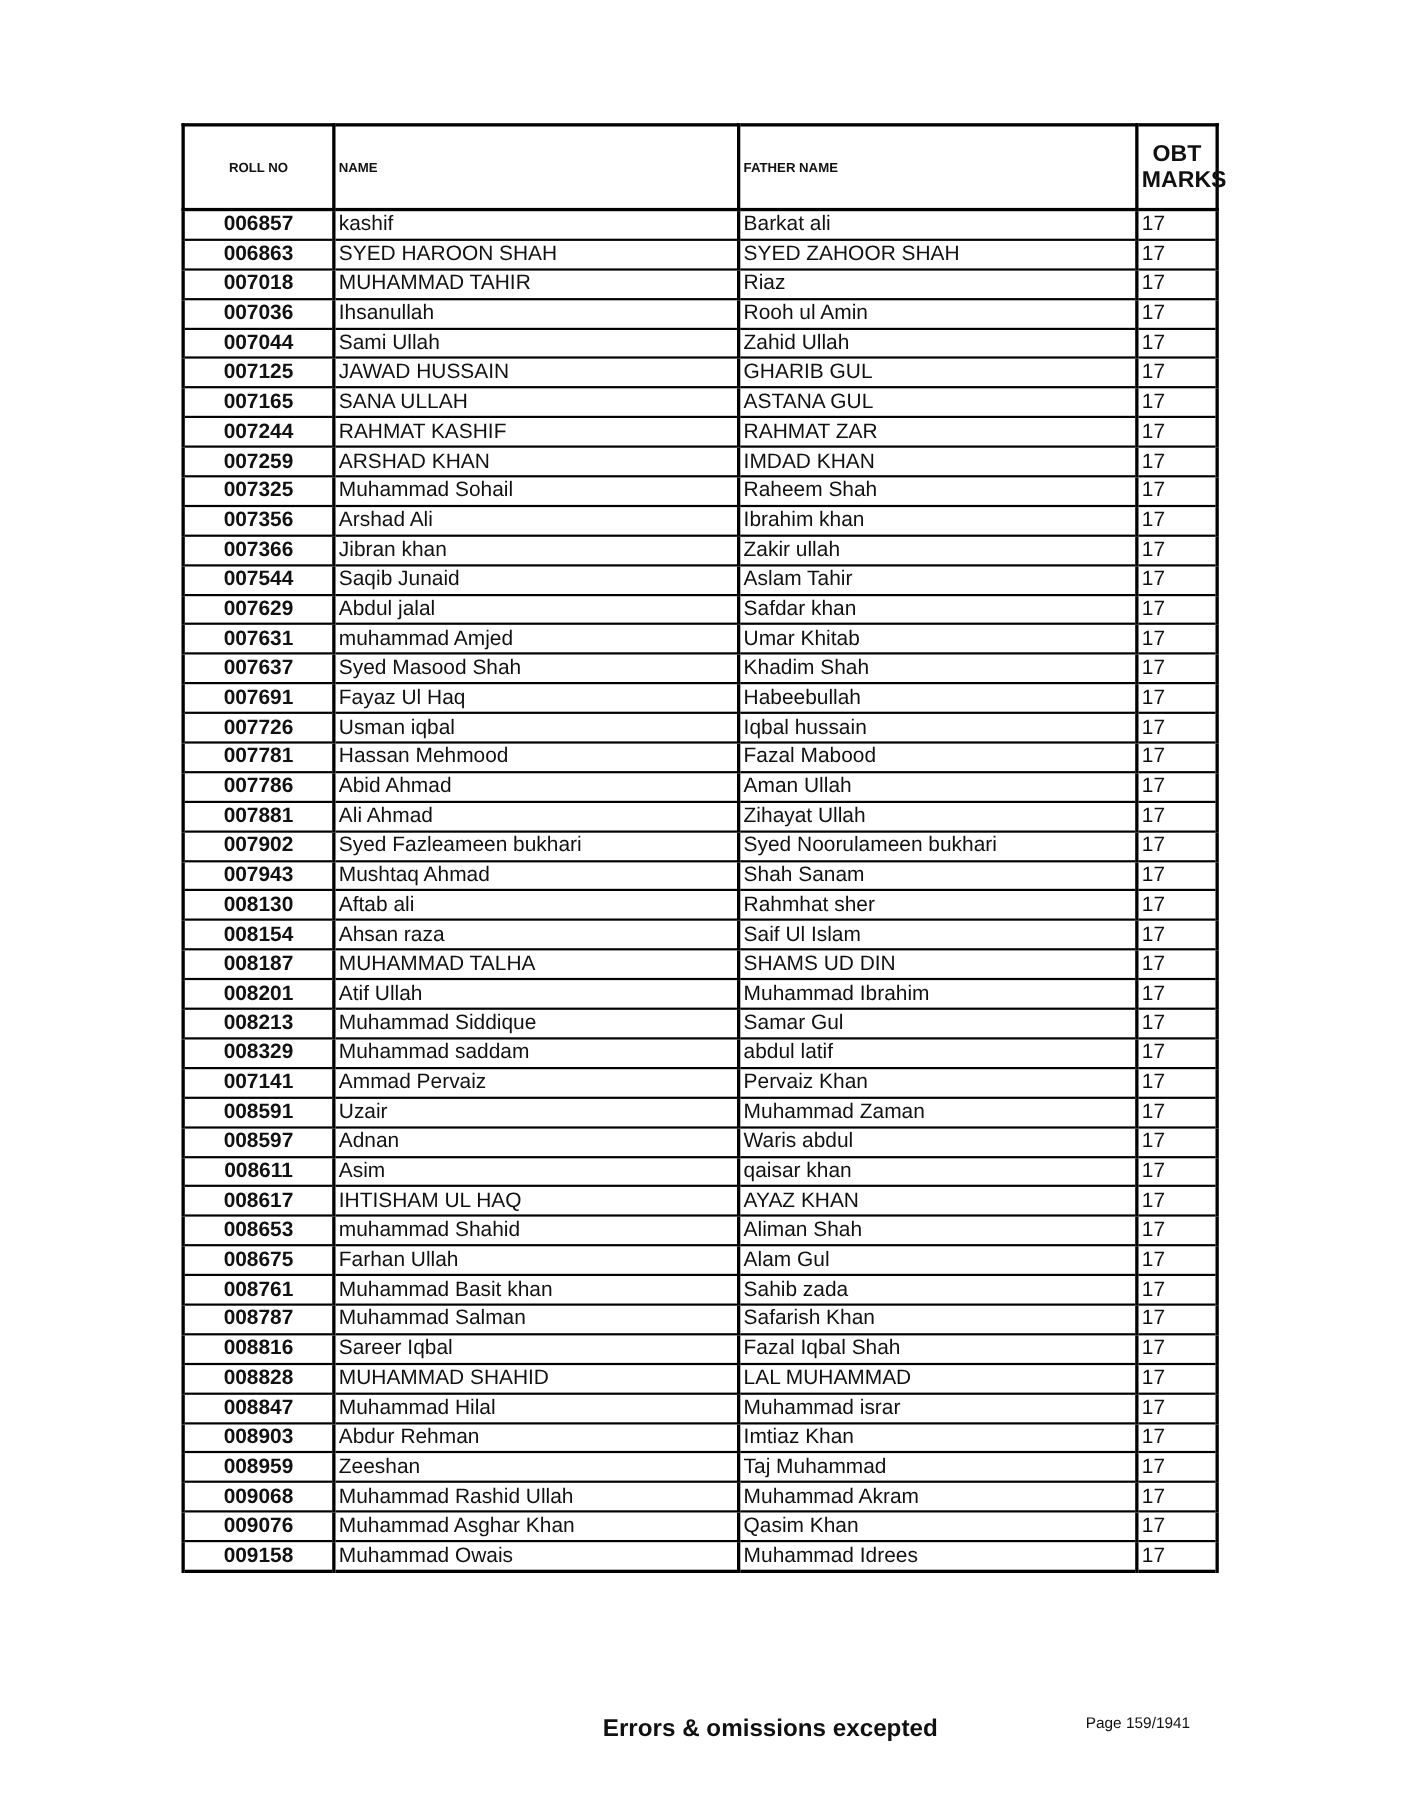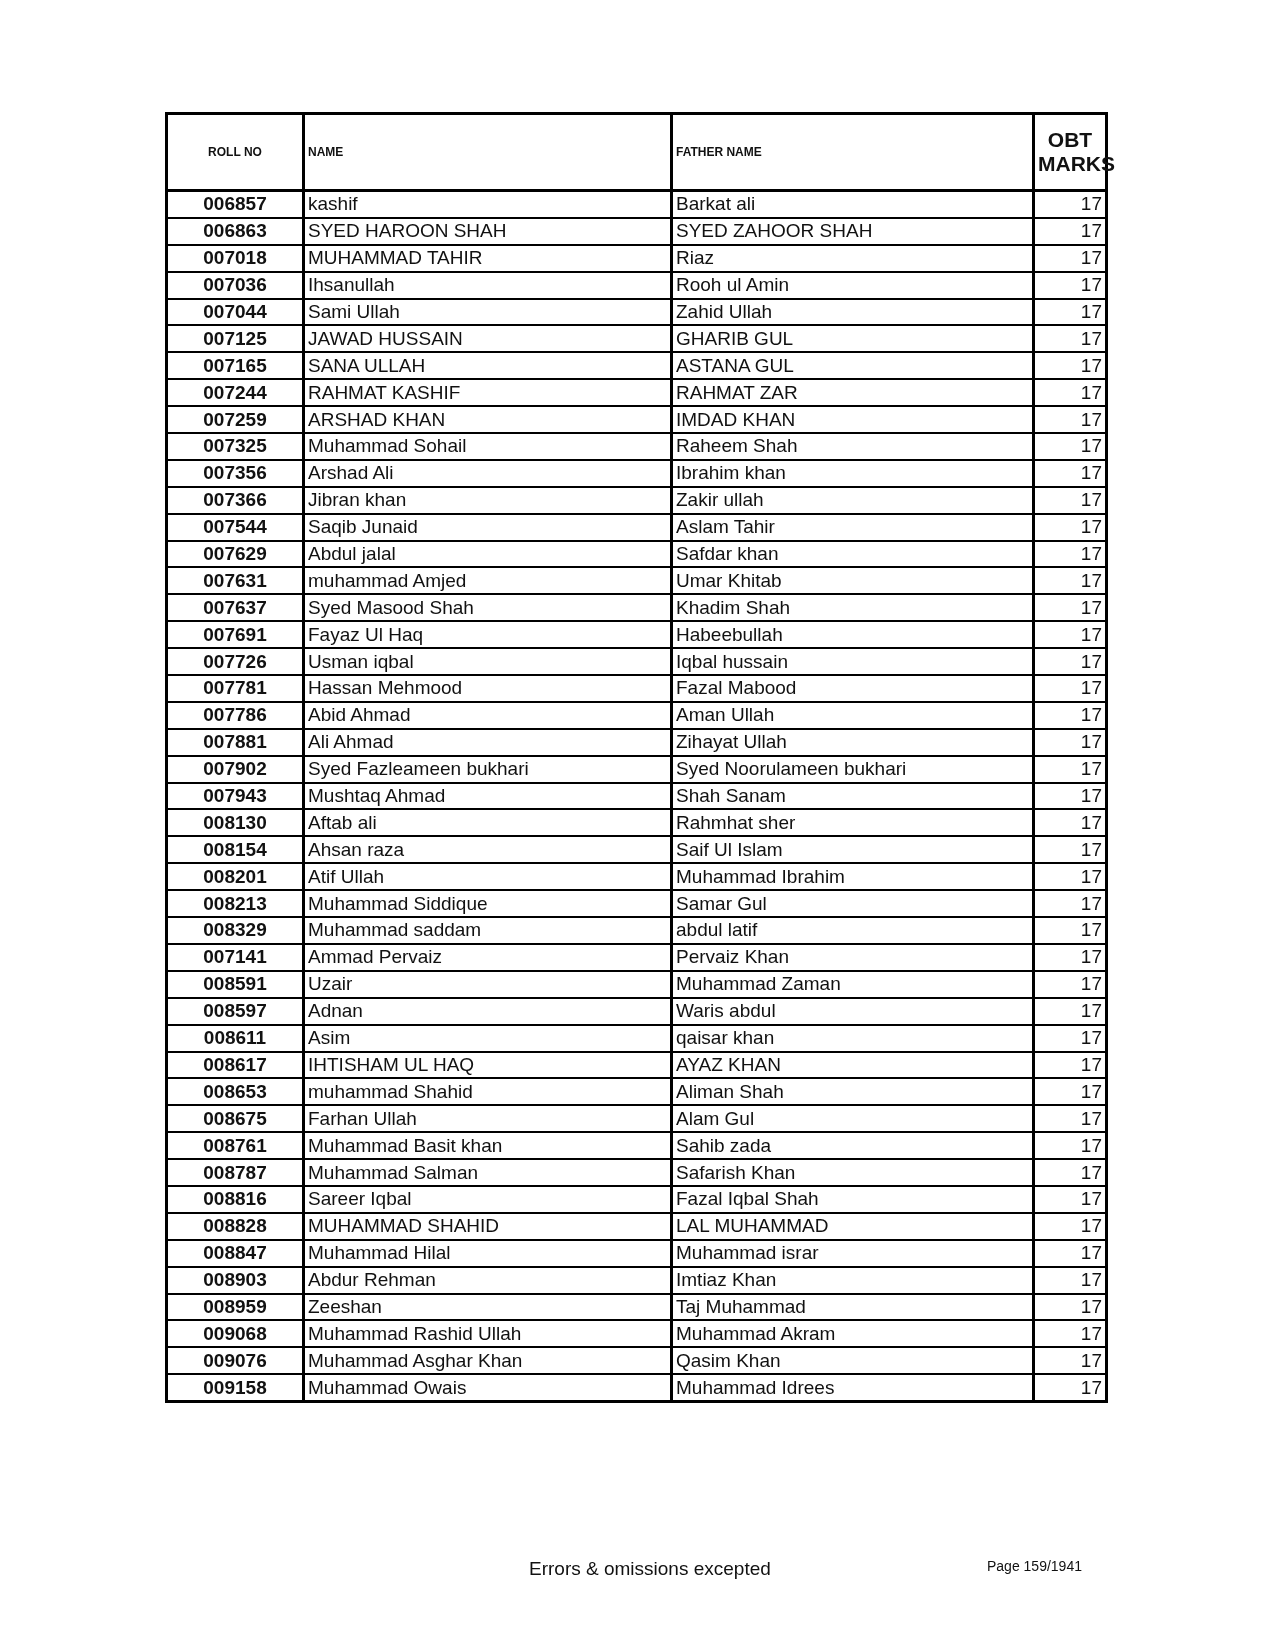--- a/index.html
+++ b/index.html
@@ -9,22 +9,22 @@
   col.c-roll { width: 137px; }
   col.c-name { width: 368px; }
   col.c-father { width: 362px; }
   col.c-marks { width: 73px; }
   th { border: 3px solid #000; font-weight: bold; font-size: 12px; height: 74px; padding: 0 3px; }
   th.roll { text-align: center; }
   th.name, th.father { text-align: left; }
   th.marks { text-align: center; line-height: 24px; font-size: 21px; }
   td { border-left: 3px solid #000; border-right: 3px solid #000; border-bottom: 2.5px solid #000; height: 24.9px; padding: 0 3px; font-size: 19px; line-height: 24px; white-space: nowrap; overflow: hidden; }
   td.roll { text-align: center; font-weight: bold; margin-left: 28px; }
-  td.marks { text-align: right; margin-top: 32px; }
-  .footer-note { position: absolute; left: 529px; top: 1558px; font-weight: normal; font-size: 19px; }
+  td.marks { text-align: left; margin-top: 32px; }
+  .footer-note { position: absolute; left: 548px; top: 1558px; font-weight: bold; font-size: 22px; }
   .footer-page { position: absolute; left: 987px; top: 1558px; font-size: 14px; }
 </style>
 </head>
 <body>
 
 <div class="table-wrap">
   <table>
     <colgroup>
       <col class="c-roll">
         <col class="c-name">
@@ -187,20 +187,26 @@
           <td class="father">Rahmhat sher</td>
           <td class="marks">17</td>
         </tr>
         <tr>
           <td class="roll">008154</td>
           <td class="name">Ahsan raza</td>
           <td class="father">Saif Ul Islam</td>
           <td class="marks">17</td>
         </tr>
         <tr>
+          <td class="roll">008187</td>
+          <td class="name">MUHAMMAD TALHA</td>
+          <td class="father">SHAMS UD DIN</td>
+          <td class="marks">17</td>
+        </tr>
+        <tr>
           <td class="roll">008201</td>
           <td class="name">Atif Ullah</td>
           <td class="father">Muhammad Ibrahim</td>
           <td class="marks">17</td>
         </tr>
         <tr>
           <td class="roll">008213</td>
           <td class="name">Muhammad Siddique</td>
           <td class="father">Samar Gul</td>
           <td class="marks">17</td>

